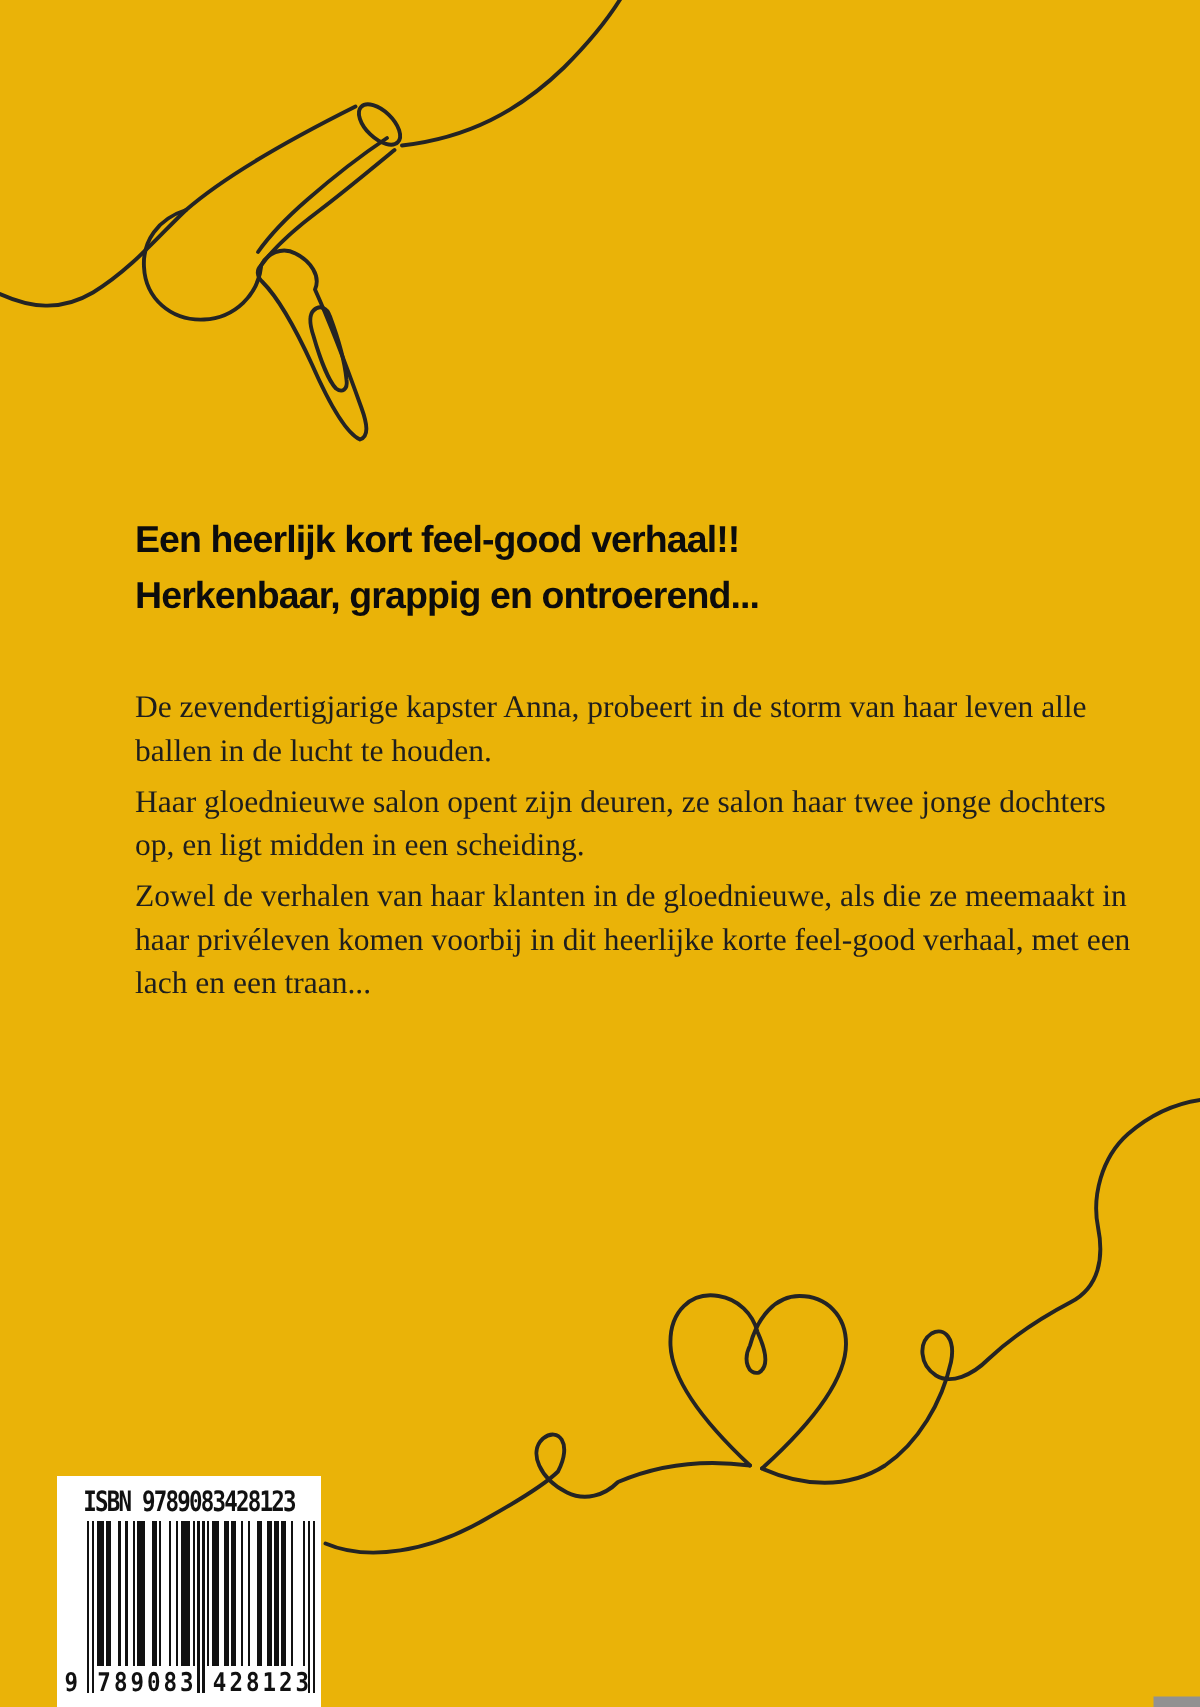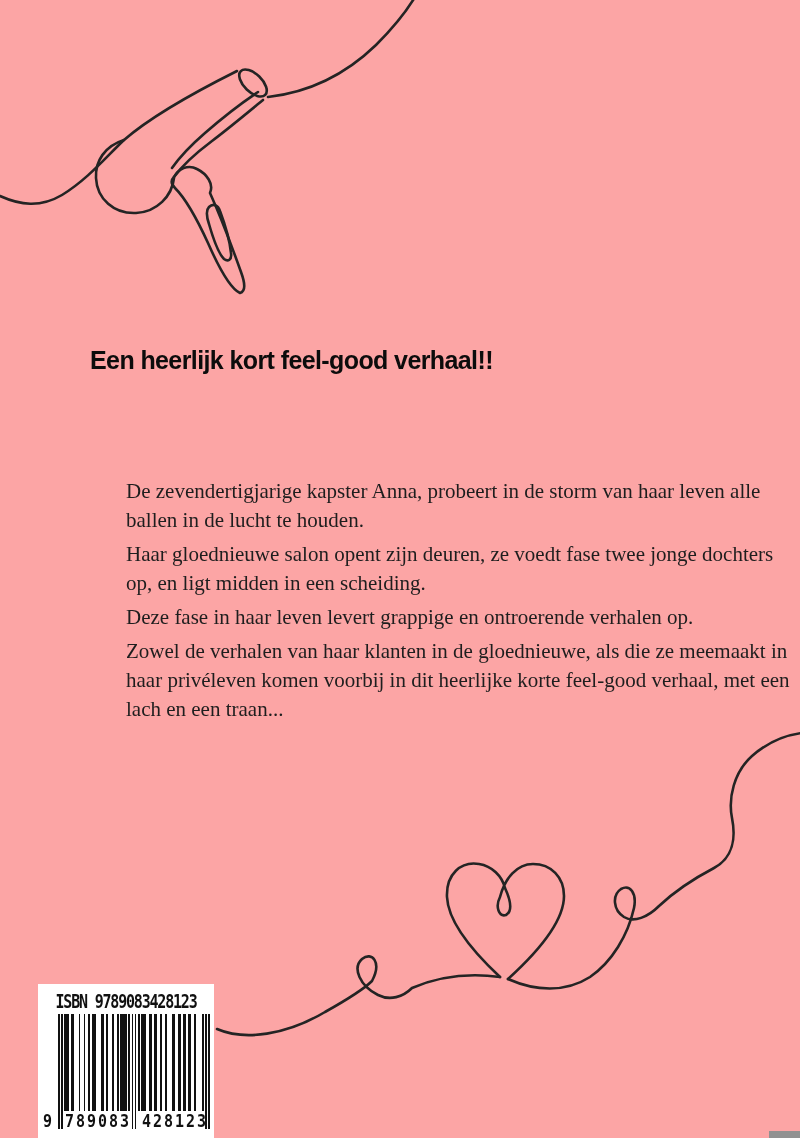--- a/index.html
+++ b/index.html
@@ -1,38 +1,38 @@
 <!DOCTYPE html>
 <html><head>
 <meta charset="utf-8">
 <style>
   html,body{margin:0;padding:0;background:#ffffff;}
   .page{
     position:relative;
     width:800px;height:1138px;
-    background:#fca5a5;
+    background:#eab308;
     overflow:hidden;
     font-family:"Liberation Serif", serif;
   }
   .line-art{position:absolute;pointer-events:none;}
   .line-art path, .line-art ellipse{fill:none;stroke-width:2.6;stroke-linecap:round;stroke-linejoin:round;}
   #dryer-art{left:0;top:0;}
   #heart-art{left:0;top:720px;}
 
   .headline{
     position:absolute;left:90px;top:342px;width:640px;
     font-family:"Liberation Sans", sans-serif;
     font-weight:bold;
     font-size:25px;line-height:37px;
     letter-spacing:-0.6px;
     color:#0c0c0c;
   }
   .blurb{
-    position:absolute;left:90px;top:477px;width:668px;
-    font-size:21px;line-height:29px;color:#1e1e1e;margin-left:36px;
+    position:absolute;left:90px;top:457px;width:668px;
+    font-size:21px;line-height:29px;color:#1e1e1e;
   }
   .blurb p{margin:0 0 5px 0;}
 
   .barcode{
     position:absolute;left:38px;top:984px;width:176px;height:160px;
     background:#ffffff;
   }
   .isbn-label{
     font-family:"DejaVu Sans Mono", monospace;
     font-weight:bold;font-size:15px;letter-spacing:-1.2px;
@@ -78,26 +78,26 @@
       <path d="M 124,140 C 105,146 95,161 96,178 C 97,199 114,214 136,213 C 157,212 172,196 174,178"></path>
 
       <path d="M 174,177 C 178,169 188,164 197,169 C 207,174 214,184 210,193 C 219,213 231,244 241,272 C 245,283 246,291 240,293 C 231,289 219,268 208,243 C 197,219 186,199 175,188 C 171,184 171,180 174,177"></path>
 
       <path d="M 209,207 C 213,203 218,205 220,211 C 226,227 230,243 231,253 C 232,260 228,262 224,259 C 219,254 213,238 209,224 C 206,215 206,210 209,207"></path>
     </g>
   </svg>
 
   <div class="headline">
     <div>Een heerlijk kort feel-good verhaal!!</div>
+    <div>Herkenbaar, grappig en ontroerend...</div>
   </div>
 
   <div class="blurb">
     <p>De zevendertigjarige kapster Anna, probeert in de storm van haar leven alle ballen in de lucht te houden.</p>
-    <p>Haar gloednieuwe salon opent zijn deuren, ze voedt fase twee jonge dochters op, en ligt midden in een scheiding.</p>
-    <p>Deze fase in haar leven levert grappige en ontroerende verhalen op.</p>
+    <p>Haar gloednieuwe salon opent zijn deuren, ze salon haar twee jonge dochters op, en ligt midden in een scheiding.</p>
     <p>Zowel de verhalen van haar klanten in de gloednieuwe, als die ze meemaakt in haar privéleven komen voorbij in dit heerlijke korte feel-good verhaal, met een lach en een traan...</p>
   </div>
 
   <svg id="heart-art" class="line-art" width="800" height="418" viewBox="0 720 800 418">
 
     <path d="M 506,972 C 478,944 456,916 455,894 C 454,873 468,862 484,864 C 495,866 503,875 506,885 C 509,875 517,866 528,864 C 544,862 558,873 558,893 C 557,916 534,944 506,972 Z" stroke="none" fill="#e4504d"></path>
     <g fill="none" stroke="#242424">
 
       <path d="M 217,1029 C 245,1041 286,1035 325,1012 C 350,998 364,989 372,981 C 382,962 372,951 362,959 C 352,968 360,986 378,995 C 390,1001 403,997 412,988 C 440,976 470,973 500,977"></path>
 

